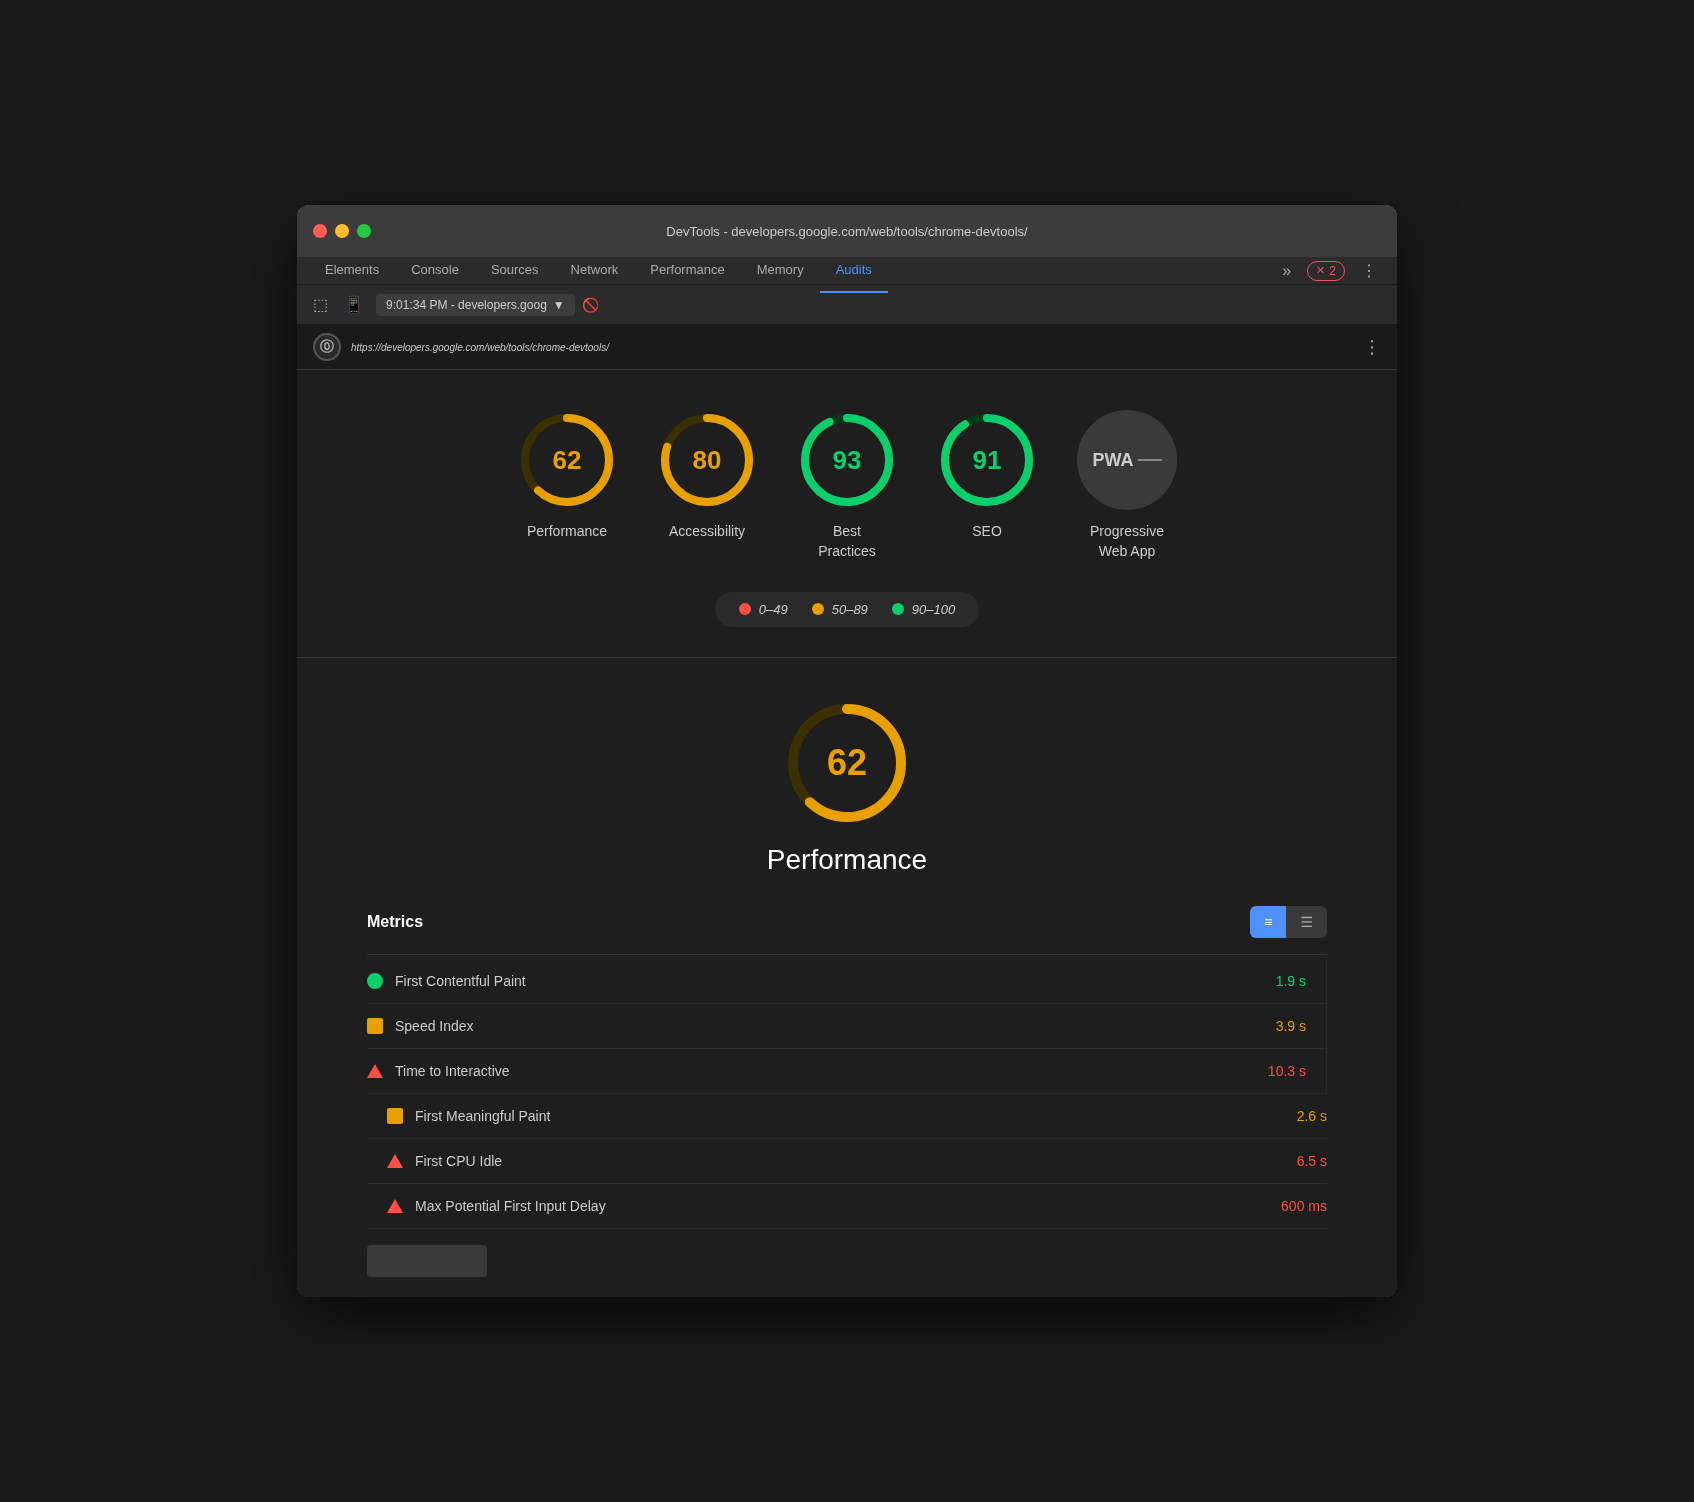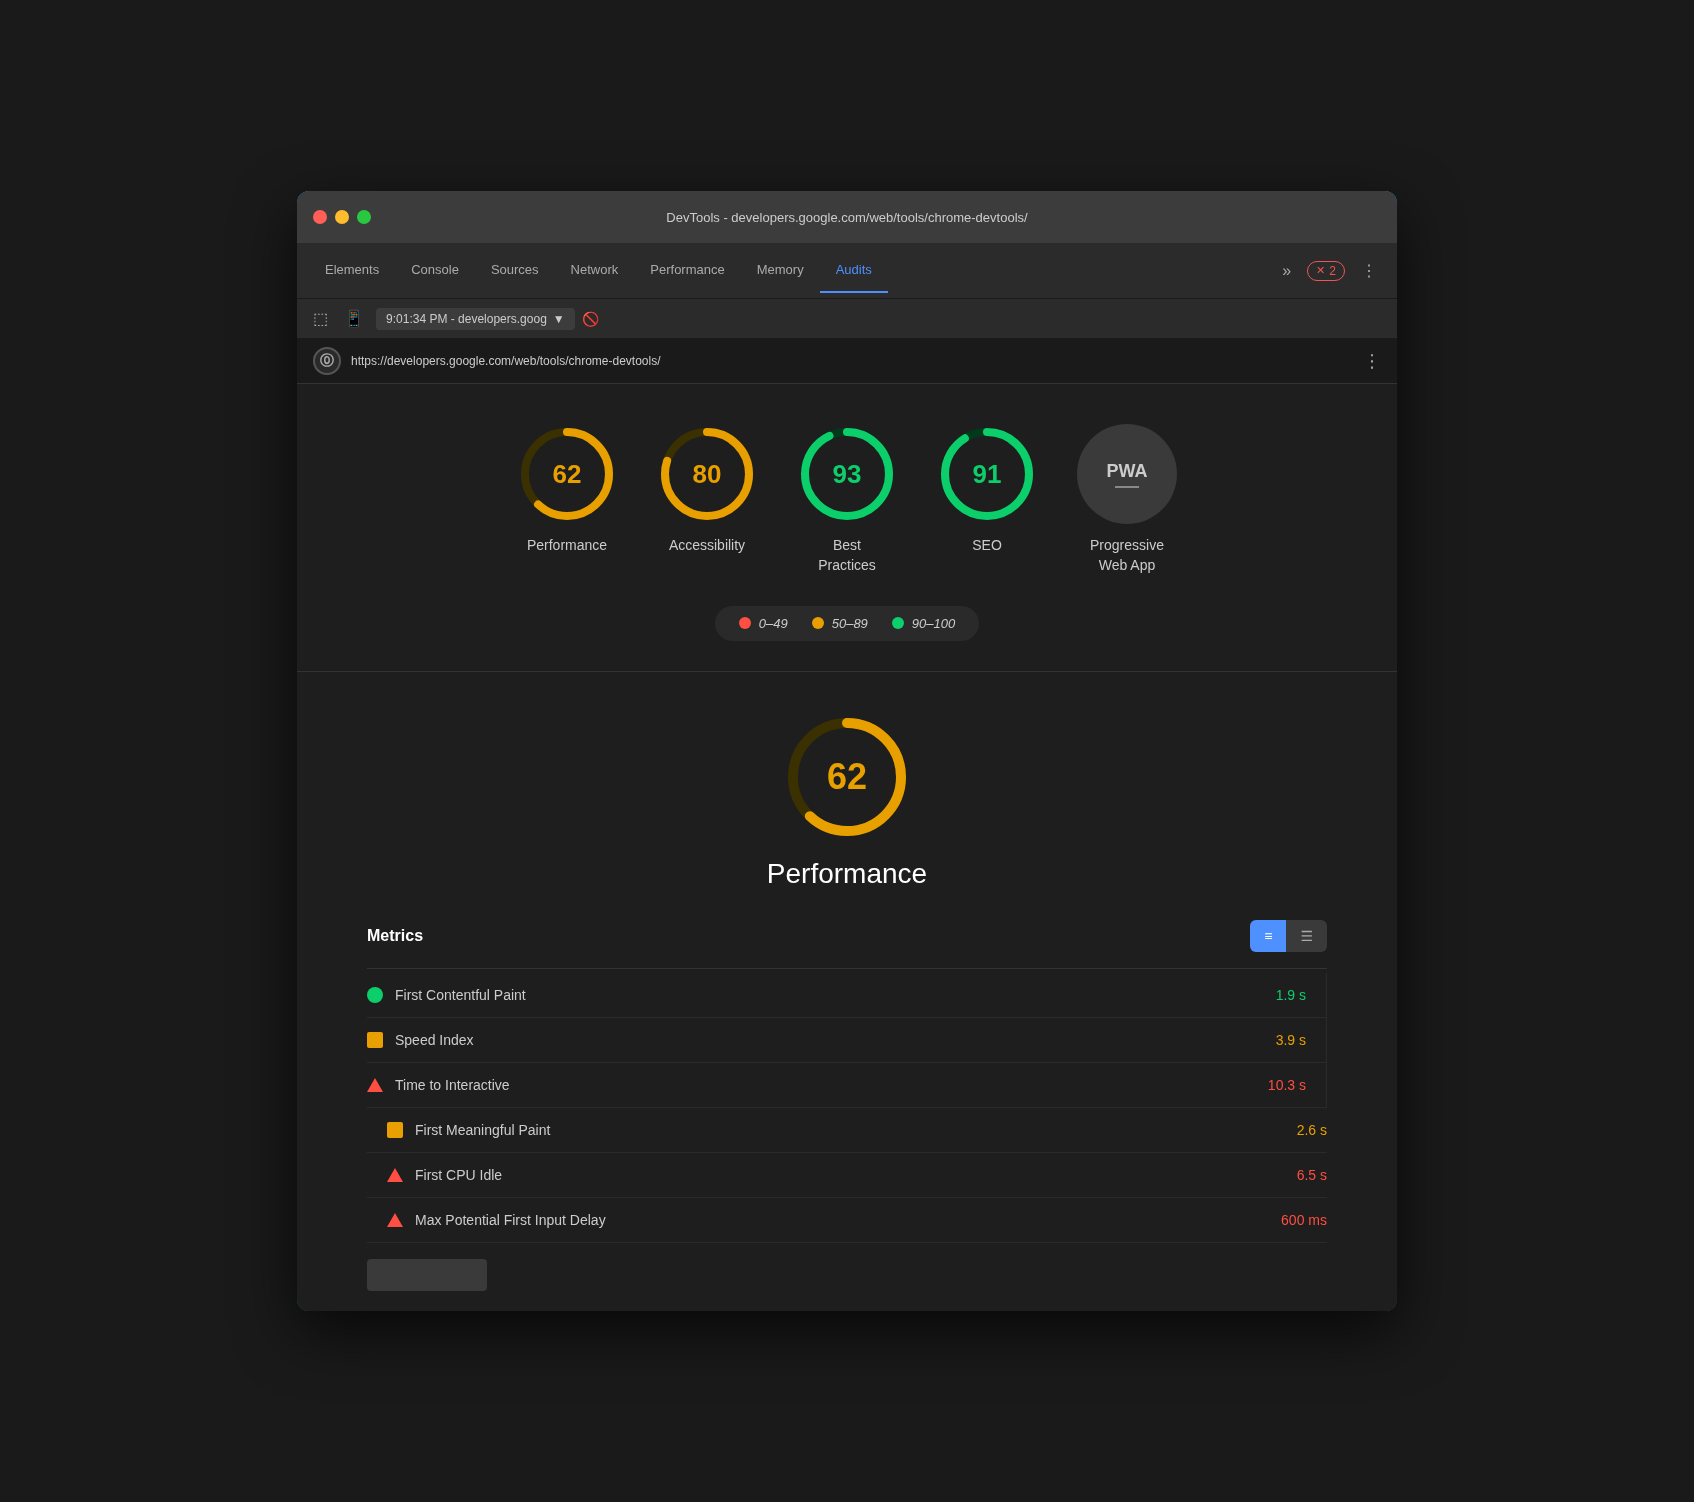--- a/index.html
+++ b/index.html
@@ -47,21 +47,21 @@
       transform: translateX(-50%);
       color: #ccc;
       font-size: 13px;
     }
     
     .tabs-bar {
       background: #2b2b2b;
       display: flex;
       align-items: center;
       padding: 0 12px;
-      height: 56px;
+      height: 28px;
       border-bottom: 1px solid #1a1a1a;
       gap: 0;
     }
     .tab-item {
       color: #aaa;
       font-size: 13px;
       padding: 0 16px;
       height: 44px;
       display: flex;
       align-items: center;
@@ -151,22 +151,23 @@
       border: 2px solid #555;
       display: flex;
       align-items: center;
       justify-content: center;
       color: #aaa;
       font-size: 14px;
       font-weight: bold;
     }
     .dt-url {
       color: #ccc;
-      font-size: 12px;
+      font-size: 10px;
       flex: 1;
+      font-style: italic;
     }
     .dt-more {
       color: #aaa;
       font-size: 18px;
       cursor: pointer;
     }
     
     .devtools-content {
       background: #1e1e1e;
       min-height: 700px;
@@ -355,21 +356,21 @@
     .metric-right {
       padding-left: 20px;
     }
     
     .pwa-circle {
       width: 100px;
       height: 100px;
       border-radius: 50%;
       background: #3a3a3a;
       display: flex;
-      flex-direction: column;
+      flex-direction: row;
       align-items: center;
       justify-content: center;
       gap: 4px;
     }
     .pwa-text {
       color: #ccc;
       font-size: 18px;
       font-weight: 600;
     }
     .pwa-dash {

